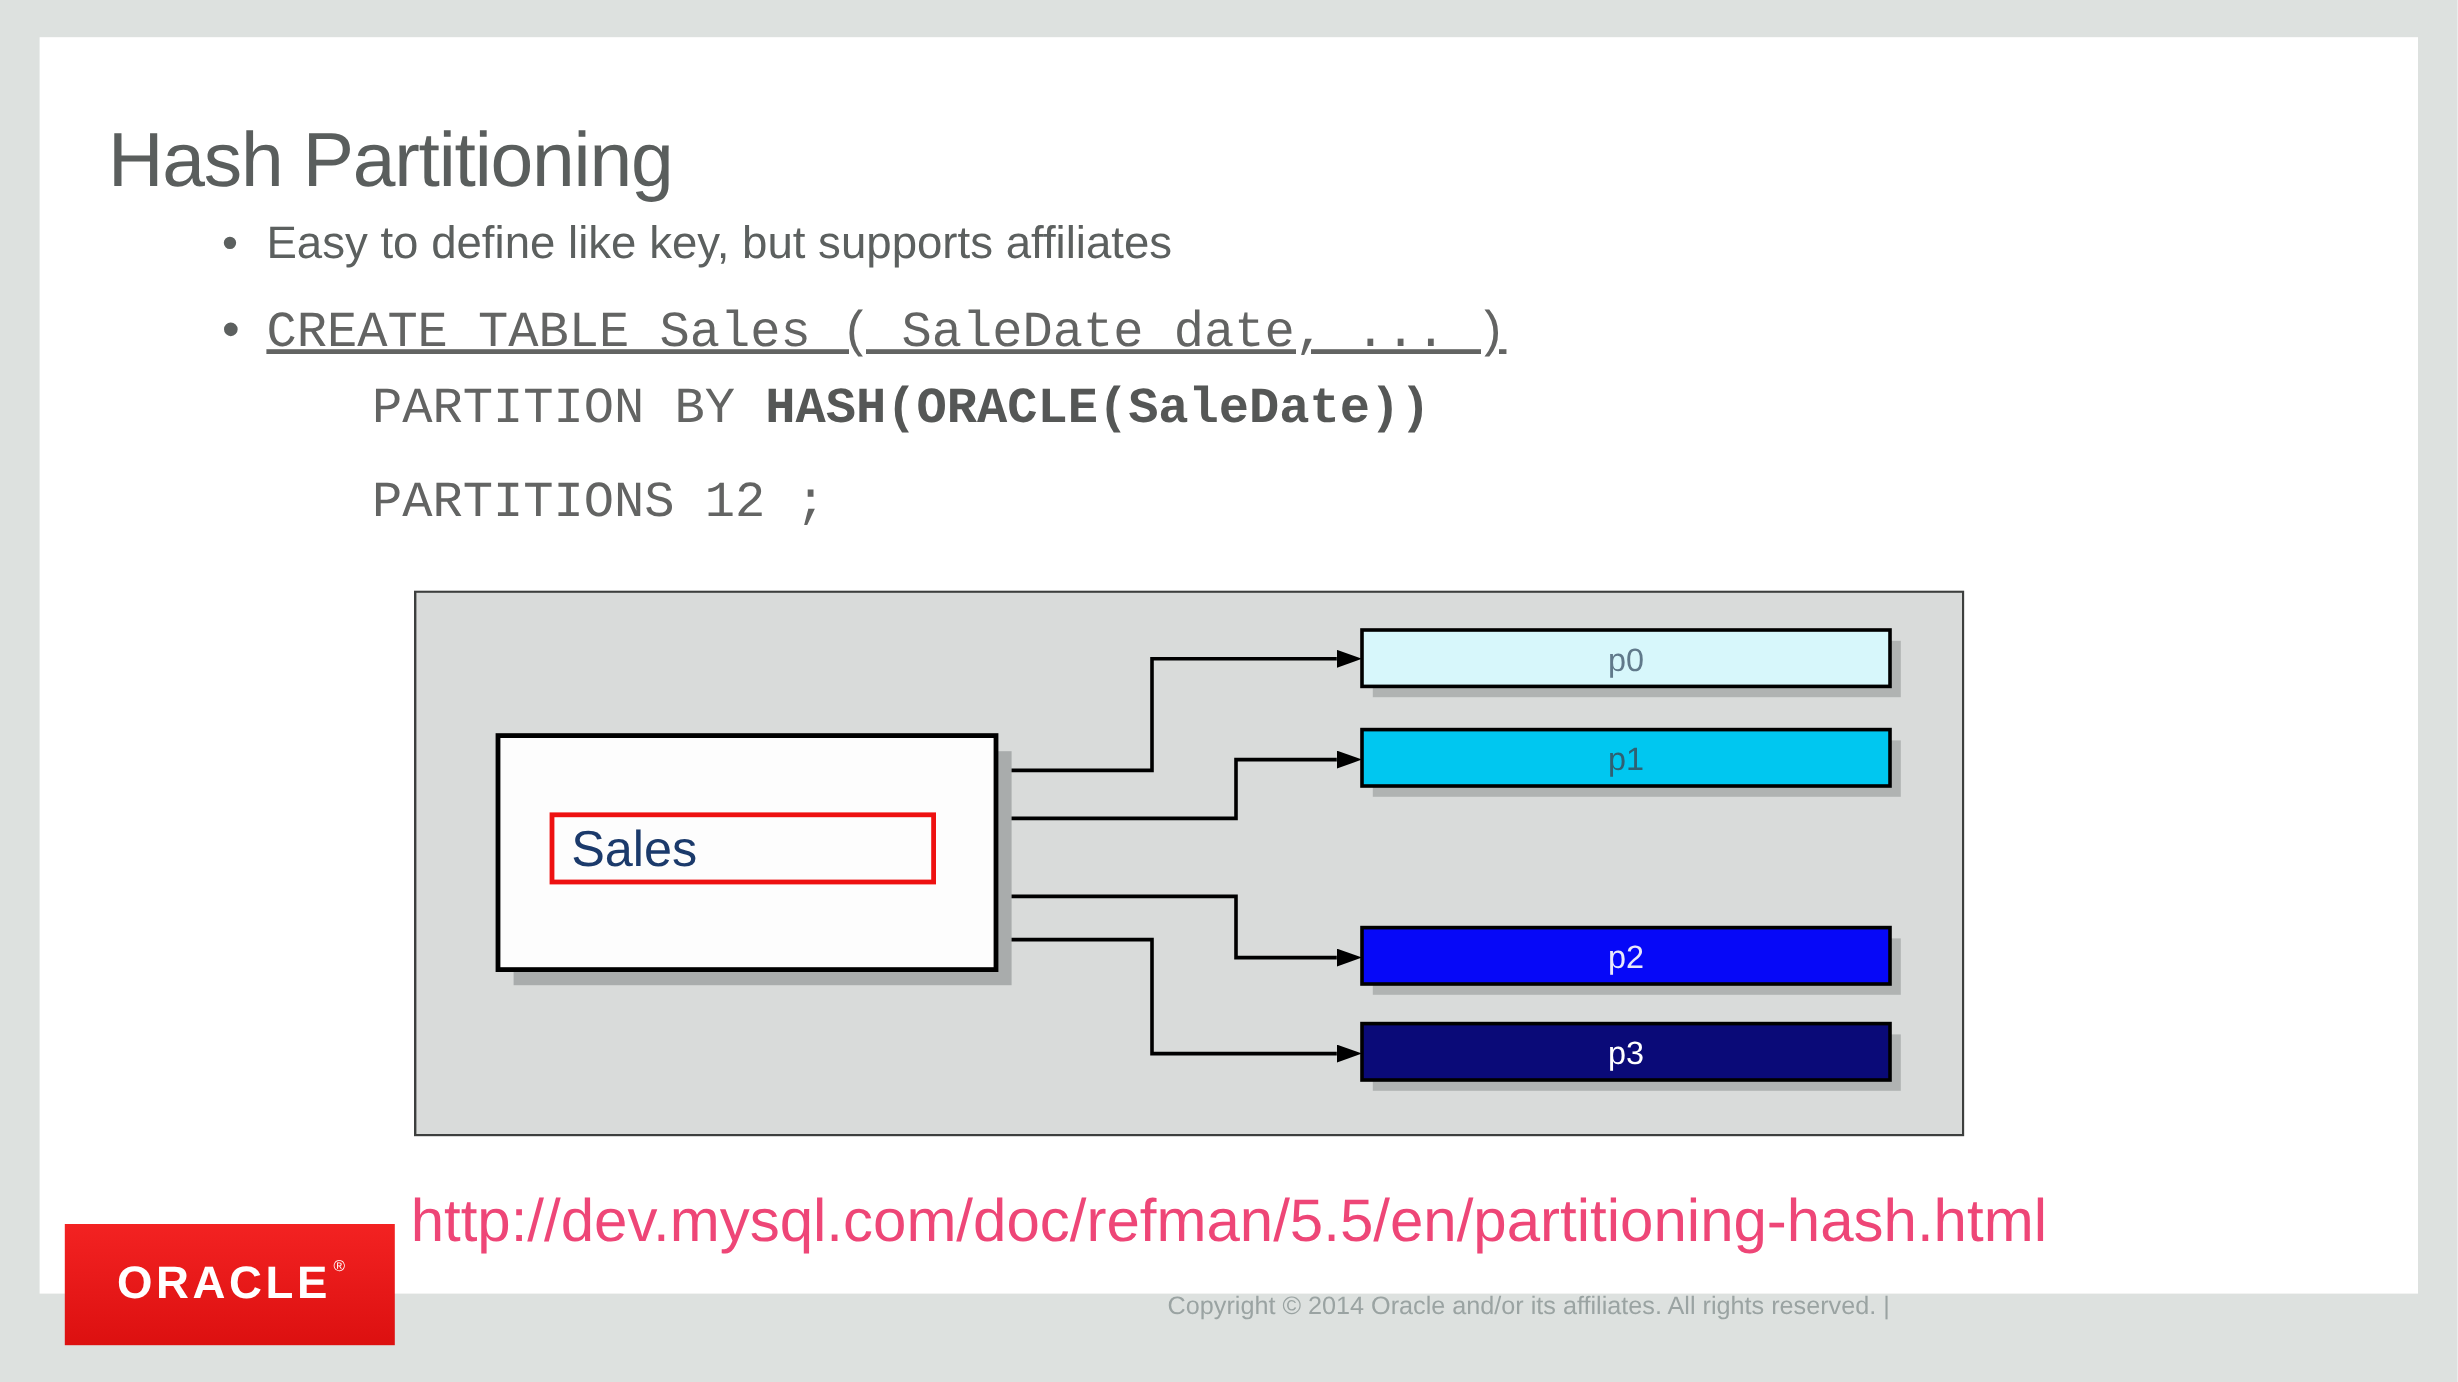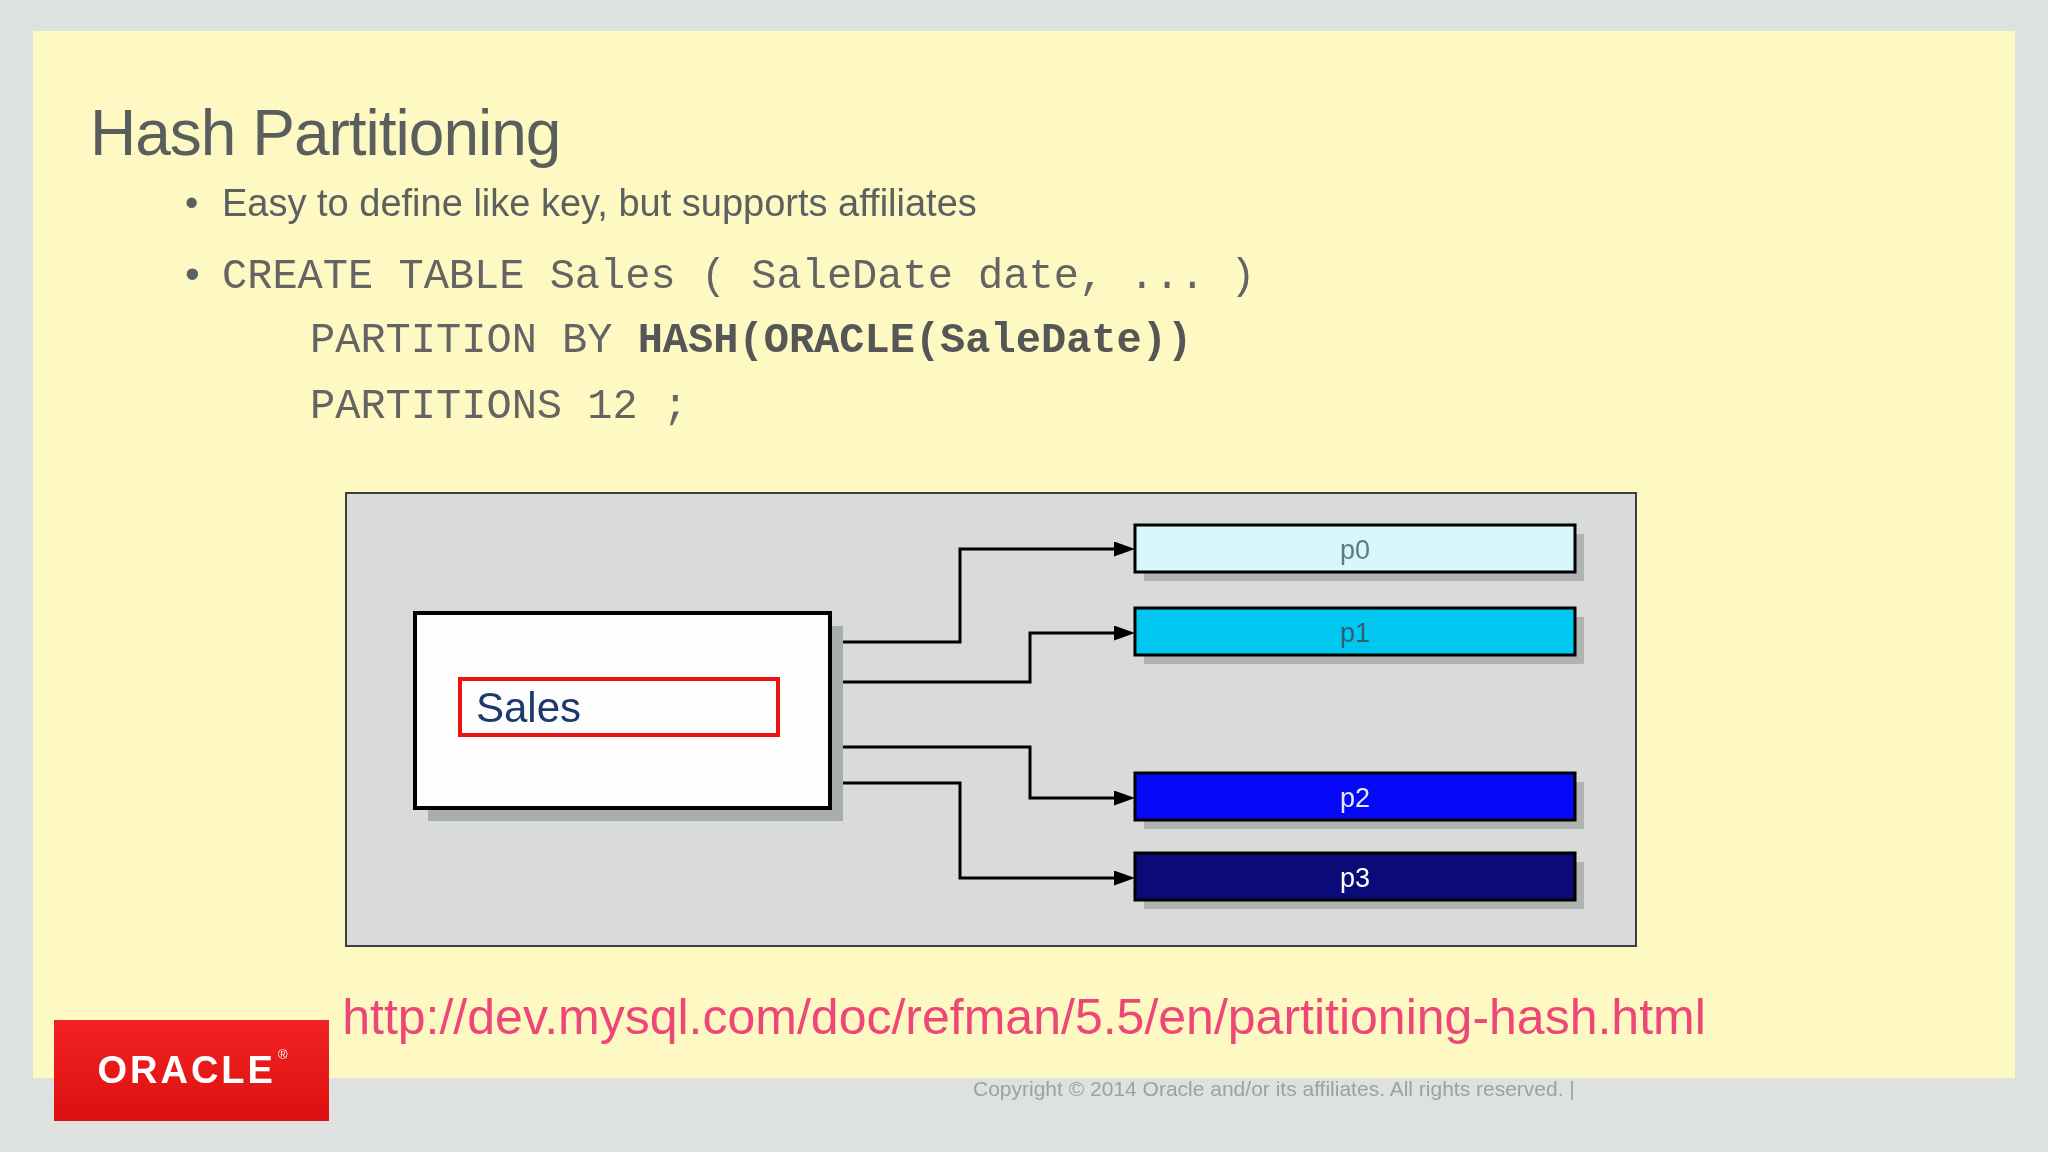--- a/index.html
+++ b/index.html
@@ -3,39 +3,39 @@
 <meta charset="utf-8">
 <style>
   html,body{margin:0;padding:0;}
   body{
     width:2048px;height:1152px;overflow:hidden;position:relative;
     background:#dde1df;
     font-family:"Liberation Sans", sans-serif;
   }
   .slide{
     position:absolute;left:33px;top:31px;width:1982px;height:1047px;
-    background:#fef9c3;
+    background:#ffffff;
   }
   .title{
     position:absolute;left:57px;top:22px;
     font-size:64px;color:#5a5e5d;letter-spacing:-1px;font-weight:400;
     white-space:nowrap;
   }
   .bullet-line{
     position:absolute;white-space:nowrap;color:#5c605f;
   }
   .bullet-dot{display:inline-block;width:37px;color:#5c605f;}
   .b1{left:152px;top:151px;font-size:38px;}
   .code-line{
     position:absolute;white-space:nowrap;color:#636463;
     font-family:"Liberation Mono", monospace;font-size:42px;
   }
-  .c1{left:152px;top:219px;}
+  .c1{left:152px;top:219px;text-decoration:underline;}
   .c2{left:277px;top:286px;}
-  .c3{left:277px;top:352px;}
+  .c3{left:277px;top:364px;}
   .code-bold{font-weight:bold;color:#555756;}
   .diagram-svg{position:absolute;left:312px;top:461px;}
   .url-line{
     position:absolute;left:0;top:957px;width:100%;
     text-align:center;font-size:50px;color:#ee4677;
     white-space:nowrap;
   }
   .url-line a{color:#ee4677;text-decoration:none;}
   .oracle-box{
     position:absolute;left:54px;top:1020px;width:275px;height:101px;

